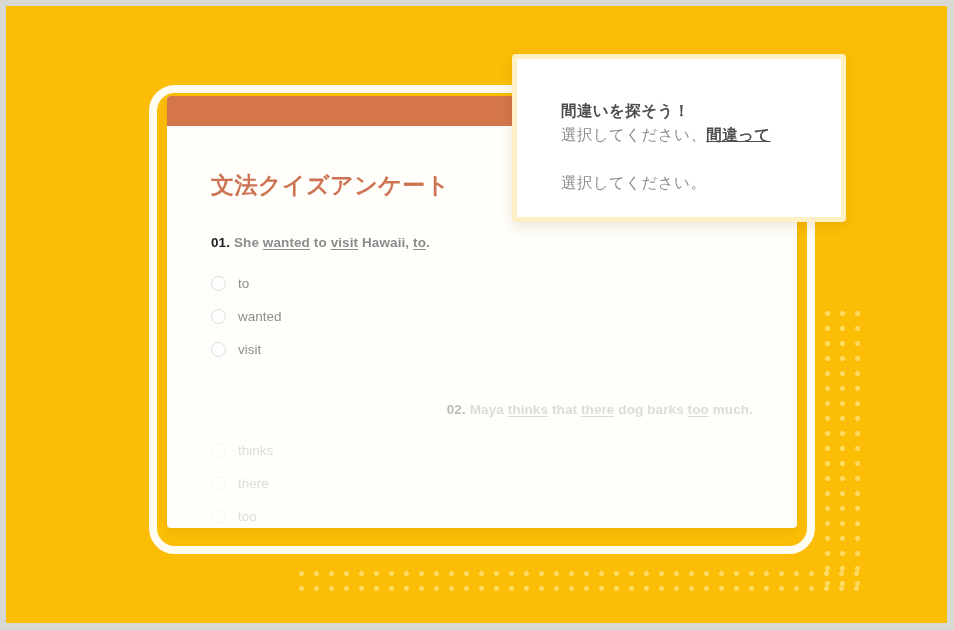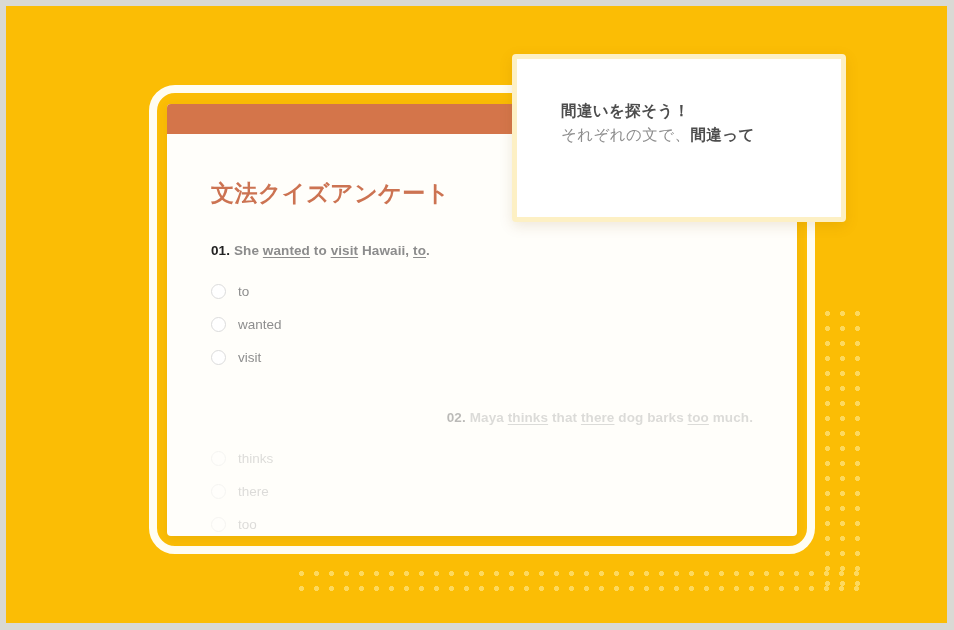--- a/index.html
+++ b/index.html
@@ -44,21 +44,21 @@
     left: 143px; top: 79px;
     width: 666px; height: 469px;
     border: 8px solid #fffdf2;
     border-radius: 26px;
     background: transparent;
   }
 
   
   .card {
     position: absolute;
-    left: 161px; top: 98px;
+    left: 161px; top: 90px;
     width: 630px; height: 432px;
     background: #fffefa;
     border-radius: 4px;
     box-shadow: 0 3px 10px rgba(120,80,0,.10);
     overflow: hidden;
   }
   .card-header {
     height: 30px;
     background: #d4754a;
     width: 100%;
@@ -123,21 +123,21 @@
     color: #4d4d4d;
     line-height: 1.55;
     letter-spacing: .4px;
   }
   .callout-body {
     font-size: 15.5px;
     color: #8e8e8e;
     line-height: 1.55;
     letter-spacing: .4px;
   }
-  .callout-body b { color: #4d4d4d; font-weight: bold; }
+  .callout-body b { color: #4d4d4d; font-weight: bold; text-decoration: underline; }
 </style>
 </head>
 <body>
 
 <div id="root">
 
   <div class="canvas">
 
     <div class="dots-right"></div>
     <div class="dots-bottom"></div>
@@ -189,19 +189,20 @@
             <span class="option-label">too</span>
           </div>
         </div>
 
       </div>
     </div>
 
     <div class="callout">
       <div class="callout-title">間違いを探そう！</div>
       <div class="callout-body">
-        <span>それぞれの文で、</span><b>間違って</b><br>
+        <span>選択してください、</span><b>間違って</b><br>
         <br>
+        <span>選択してください。</span>
       </div>
     </div>
 
   </div>
 </div>
 
 </body></html>

